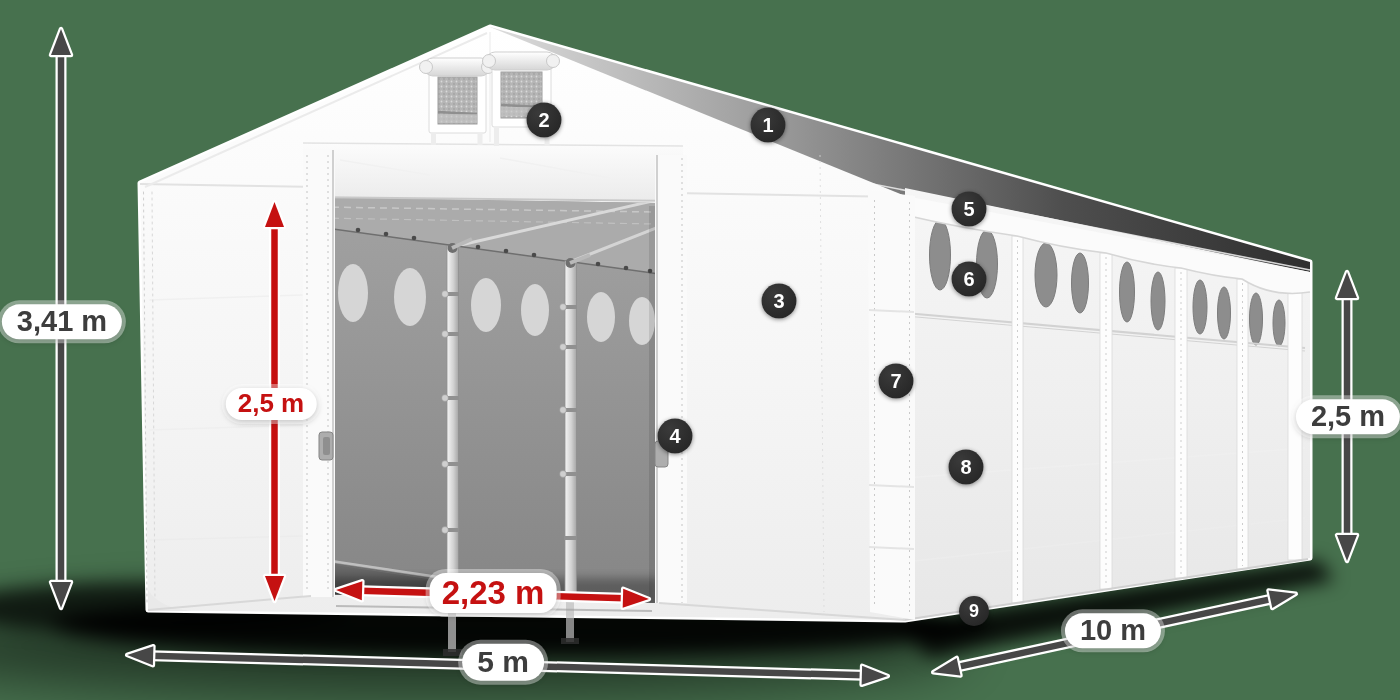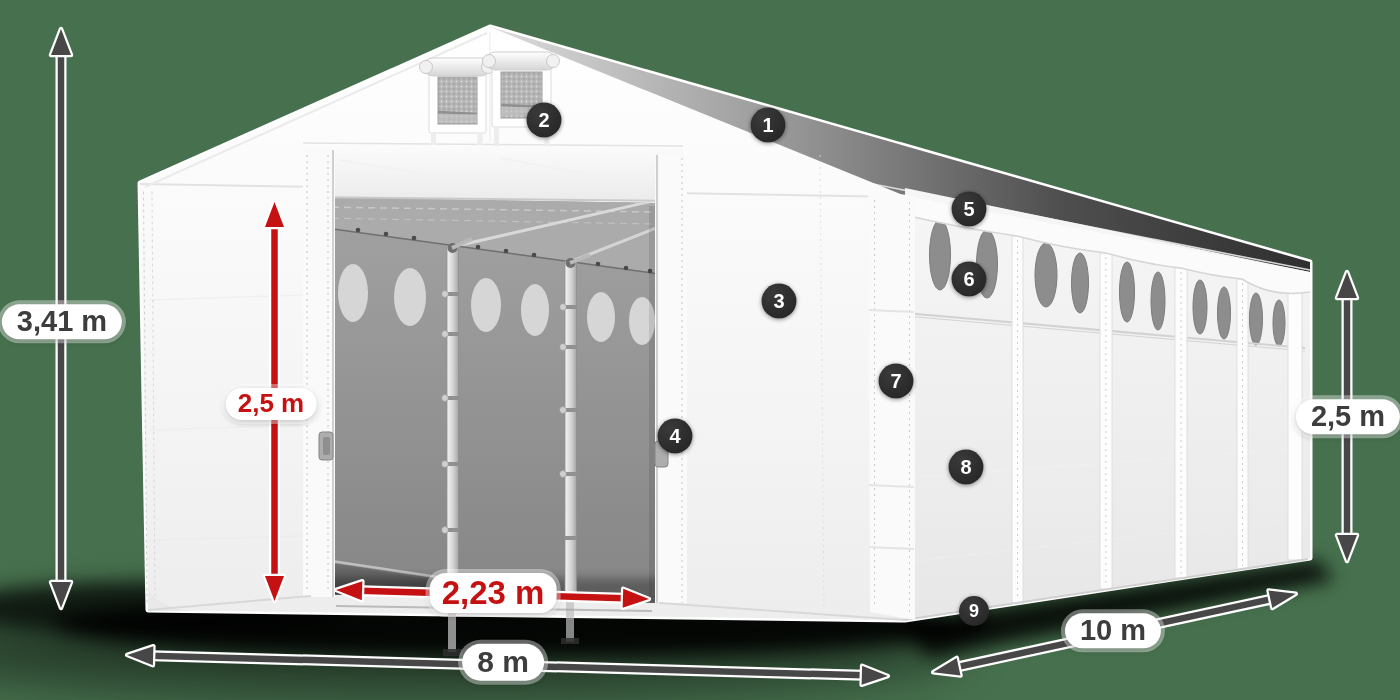--- a/index.html
+++ b/index.html
@@ -374,21 +374,21 @@
       <line class="al dark" x1="1347" y1="293" x2="1347" y2="540"></line>
       <polygon class="ah dark" points="1347,272 1337,298 1357,298"></polygon>
       <polygon class="ah dark" points="1347,561 1337,535 1357,535"></polygon>
     </g>
   </g>
 </svg>
 
   <div class="pill" style="left:62px;top:322px;">3,41 m</div>
   <div class="pill red" style="left:271px;top:404px;">2,5 m</div>
   <div class="pill red small" style="left:493px;top:593px;">2,23 m</div>
-  <div class="pill wide" style="left:503px;top:662px;">8 m</div>
+  <div class="pill wide" style="left:503px;top:662px;">5 m</div>
   <div class="pill" style="left:1113px;top:631px;">10 m</div>
   <div class="pill" style="left:1348px;top:417px;">2,5 m</div>
 
   <div class="badge" style="left:768px;top:125px;">1</div>
   <div class="badge" style="left:544px;top:120px;">2</div>
   <div class="badge" style="left:779px;top:301px;">3</div>
   <div class="badge" style="left:675px;top:436px;">4</div>
   <div class="badge" style="left:969px;top:209px;">5</div>
   <div class="badge" style="left:969px;top:279px;">6</div>
   <div class="badge" style="left:896px;top:381px;">7</div>

